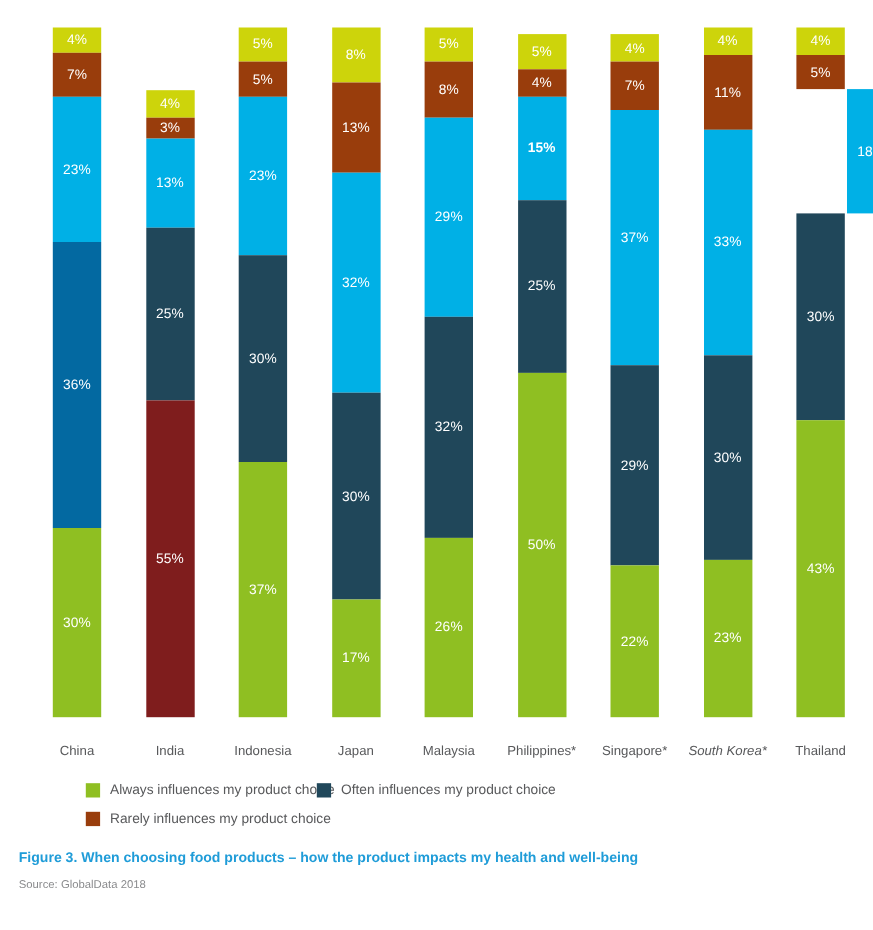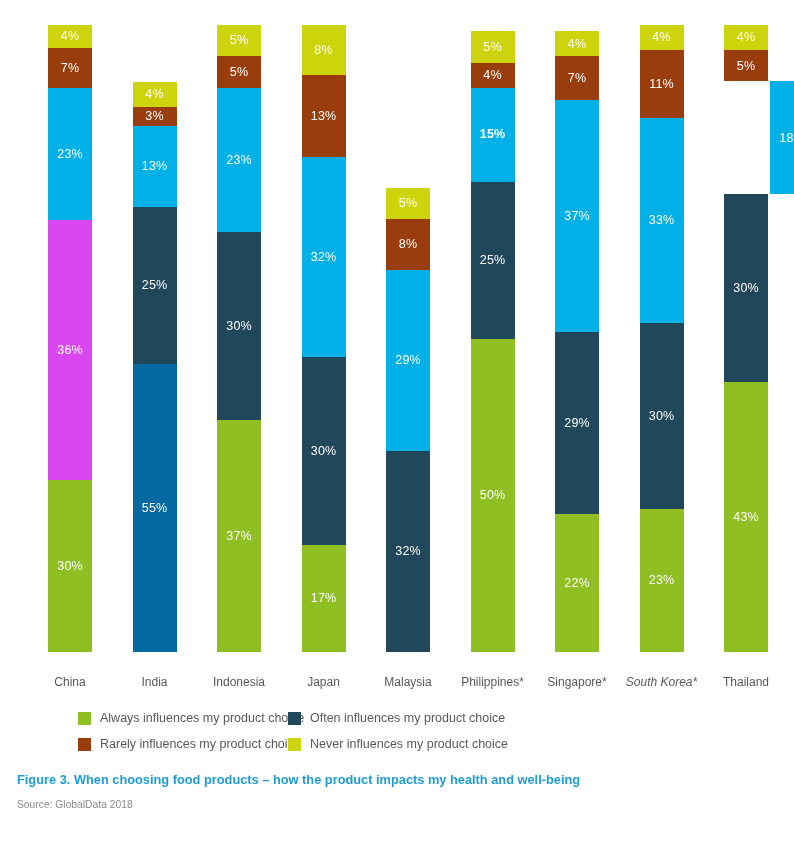--- a/index.html
+++ b/index.html
@@ -115,41 +115,41 @@
       <div class="bar-group" style="left: 48px;">
         <div class="seg" style="background: rgb(205, 212, 11); height: 25.08px;">
           <span class="seg-label">4%</span>
         </div>
         <div class="seg" style="background: rgb(153, 61, 12); height: 43.89px;">
           <span class="seg-label">7%</span>
         </div>
         <div class="seg" style="background: rgb(0, 176, 230); height: 144.21px;">
           <span class="seg-label">23%</span>
         </div>
-        <div class="seg" style="background: #d946ef; height: 284px;">
+        <div class="seg" style="background: #0369a1; height: 284px;">
           <span class="seg-label">36%</span>
         </div>
         <div class="seg" style="background: rgb(143, 191, 34); height: 188.1px;">
           <span class="seg-label">30%</span>
         </div>
       </div>
       <div class="bar-group" style="left: 132.5px;">
         <div class="seg" style="background: rgb(205, 212, 11); height: 25.08px;">
           <span class="seg-label">4%</span>
         </div>
         <div class="seg" style="background: rgb(153, 61, 12); height: 18.81px;">
           <span class="seg-label">3%</span>
         </div>
         <div class="seg" style="background: rgb(0, 176, 230); height: 81.51px;">
           <span class="seg-label">13%</span>
         </div>
         <div class="seg" style="background: rgb(32, 71, 90); height: 156.75px;">
           <span class="seg-label">25%</span>
         </div>
-        <div class="seg" style="background: #0369a1; height: 288px;">
+        <div class="seg" style="background: #7f1d1d; height: 288px;">
           <span class="seg-label">55%</span>
         </div>
       </div>
       <div class="bar-group" style="left: 217px;">
         <div class="seg" style="background: rgb(205, 212, 11); height: 31.35px;">
           <span class="seg-label">5%</span>
         </div>
         <div class="seg" style="background: rgb(153, 61, 12); height: 31.35px;">
           <span class="seg-label">5%</span>
         </div>
@@ -185,20 +185,23 @@
           <span class="seg-label">5%</span>
         </div>
         <div class="seg" style="background: rgb(153, 61, 12); height: 50.16px;">
           <span class="seg-label">8%</span>
         </div>
         <div class="seg" style="background: rgb(0, 176, 230); height: 181.83px;">
           <span class="seg-label">29%</span>
         </div>
         <div class="seg" style="background: rgb(32, 71, 90); height: 200.64px;">
           <span class="seg-label">32%</span>
+        </div>
+        <div class="seg" style="background: rgb(143, 191, 34); height: 163.02px;">
+          <span class="seg-label">26%</span>
         </div>
       </div>
       <div class="bar-group" style="left: 470.5px;">
         <div class="seg" style="background: rgb(205, 212, 11); height: 31.35px;">
           <span class="seg-label">5%</span>
         </div>
         <div class="seg" style="background: rgb(153, 61, 12); height: 25.08px;">
           <span class="seg-label">4%</span>
         </div>
         <div class="seg" style="background: rgb(0, 176, 230); height: 94.05px; font-weight: bold;">
@@ -282,24 +285,20 @@
         <span class="legend-text">Always influences my product choice</span>
       </div>
       <div class="legend-item" style="left: 288px; top: 6px;">
         <span class="legend-swatch" style="background: rgb(32, 71, 90);"></span>
         <span class="legend-text">Often influences my product choice</span>
       </div>
       <div class="legend-item" style="left: 78px; top: 32px;">
         <span class="legend-swatch" style="background: rgb(153, 61, 12);"></span>
         <span class="legend-text">Rarely influences my product choice</span>
       </div>
-      <div class="legend-item" style="left: 288px; top: 32px;">
-        <span class="legend-swatch" style="background: rgb(205, 212, 11);"></span>
-        <span class="legend-text">Never influences my product choice</span>
-      </div>
     </div>
 
   <div id="caption">
     <div id="fig-title">Figure 3. When choosing food products – how the product impacts my health and well-being</div>
     <div id="fig-source">Source: GlobalData 2018</div>
   </div>
 
 </div>
 
 </body></html>

